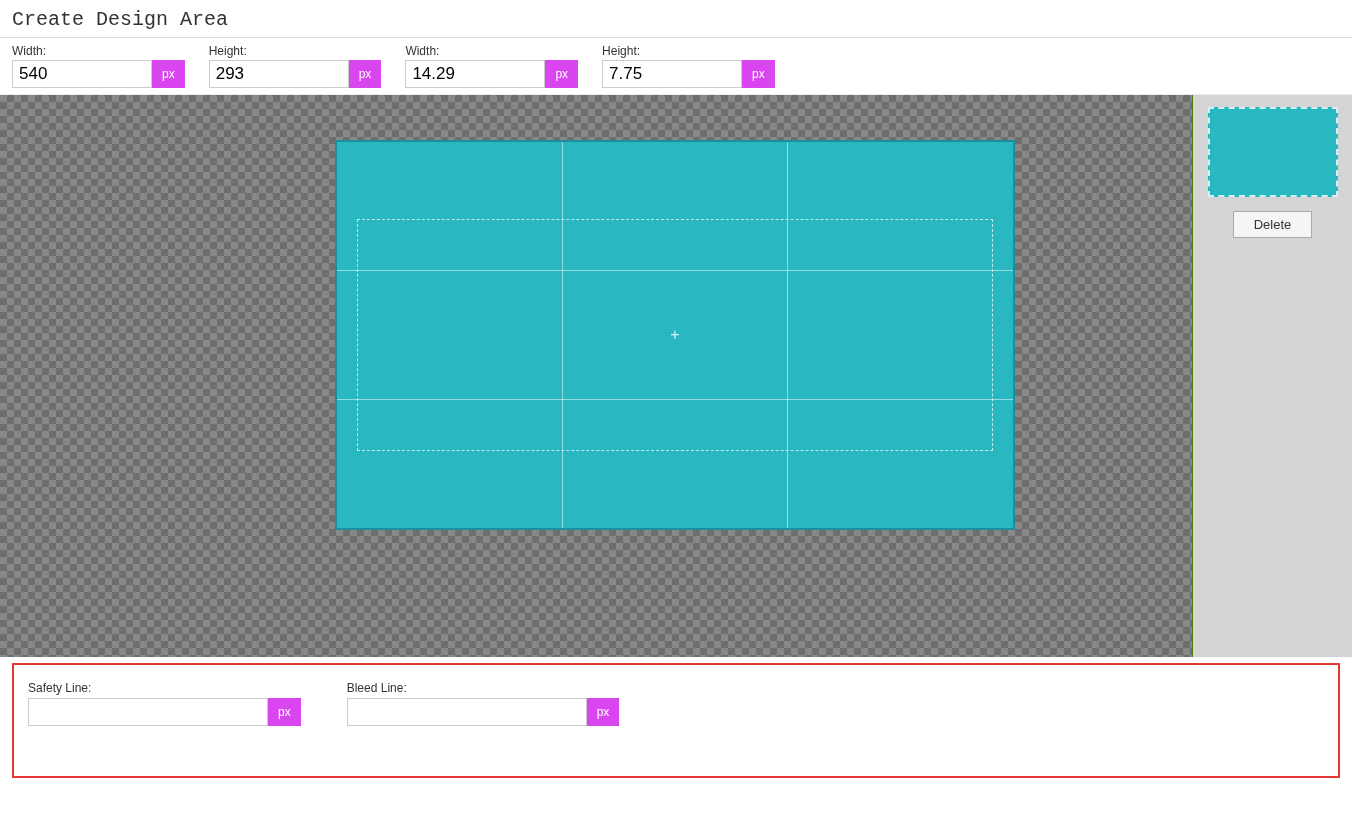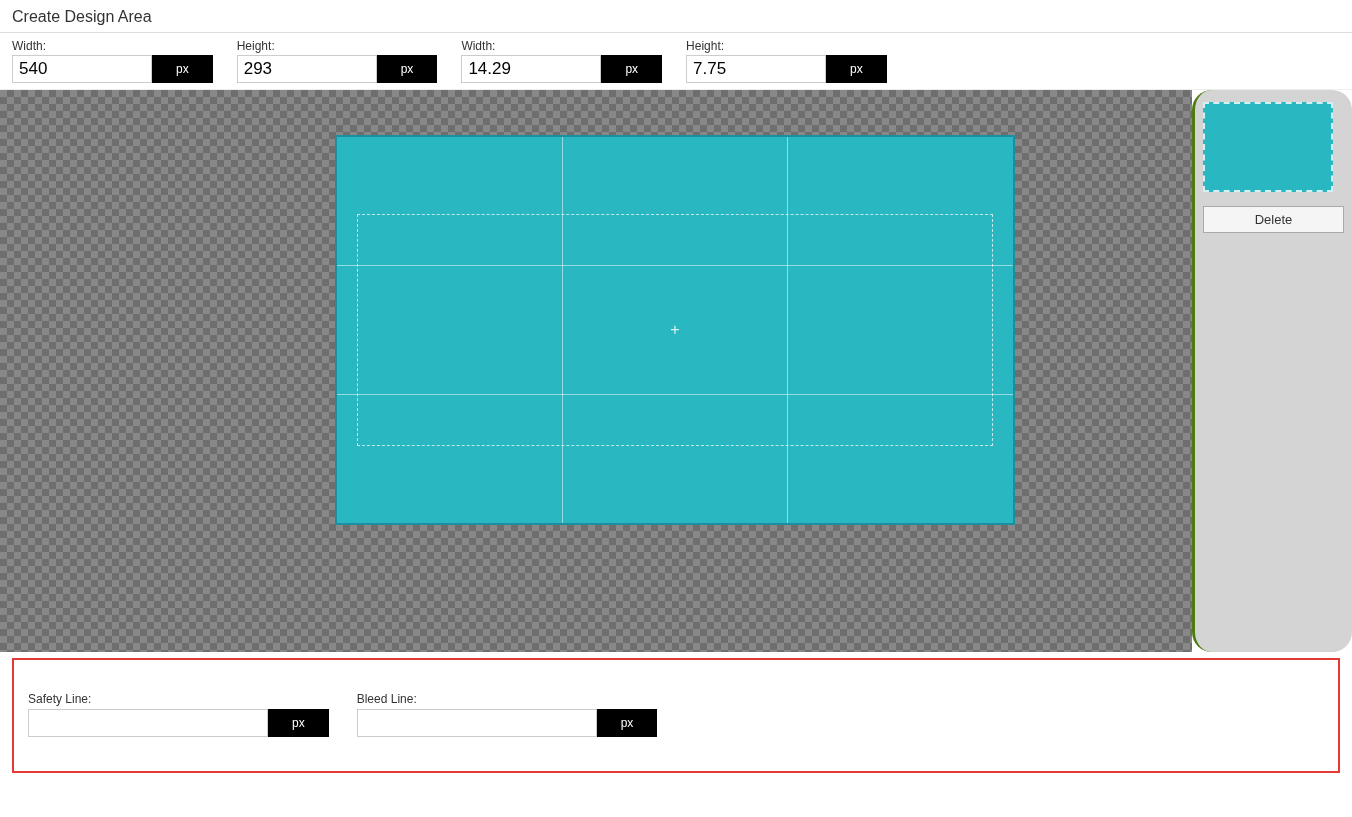--- a/index.html
+++ b/index.html
@@ -1,33 +1,33 @@
 <!DOCTYPE html>
 <html><head>
   <meta charset="utf-8">
   <style>
     * { box-sizing: border-box; margin: 0; padding: 0; }
     body { font-family: Arial, sans-serif; font-size: 13px; background: #fff; color: #333; width: 1352px; height: 817px; overflow: hidden; }
 
     
     .header { padding: 8px 12px 6px 12px; border-bottom: 1px solid #ddd; }
-    .header h1 { font-size: 16px; font-weight: normal; color: #333; }
+    .header h1 { font-size: 20px; font-weight: normal; color: #333; font-family: Liberation Mono, monospace; }
 
     
     .toolbar { display: flex; align-items: center; padding: 6px 12px; gap: 24px; border-bottom: 1px solid #eee; }
     .field-group { display: flex; flex-direction: column; }
     .field-group label { font-size: 12px; color: #333; margin-bottom: 2px; }
     .input-with-unit { display: flex; align-items: center; }
     .input-with-unit input {
       width: 140px; height: 28px; border: 1px solid #ccc; padding: 10px 6px;
       font-size: 17px; outline: none;
     }
     .unit-badge {
-      background: #000000; color: #fff; font-size: 12px;
-      padding: 4px 24px; height: 28px; display: flex; align-items: center;
+      background: #d946ef; color: #fff; font-size: 12px;
+      padding: 4px 10px; height: 28px; display: flex; align-items: center;
       cursor: default;
     }
 
     
     .main-area { display: flex; height: calc(817px - 100px - 40px - 115px); }
 
     
     .canvas-area {
       flex: 1;
       background: repeating-conic-gradient(#808080 0% 25%, #a0a0a0 0% 50%) 0 0 / 16px 16px;
@@ -80,25 +80,25 @@
       font-size: 16px;
       top: 50%;
       left: 50%;
       transform: translate(-50%, -50%);
     }
 
     
     .sidebar-panel {
       width: 160px;
       background: #d4d4d4;
-      border-left: 3px solid #4d7c0f;
+      border-left: 1px solid #4d7c0f;
       display: flex;
       flex-direction: column;
+      align-items: center;
       padding: 12px 8px;
-      border-radius: 20px;
     }
 
     .thumbnail-box {
       width: 130px;
       height: 90px;
       background: #29b8c2;
       border: 2px dashed rgba(255,255,255,0.8);
       margin-bottom: 14px;
     }
 
@@ -115,21 +115,21 @@
     .bottom-panel {
       border: 2px solid #e53935;
       margin: 6px 12px;
       padding: 10px 14px;
       min-height: 115px;
     }
     .bottom-panel h3 { font-size: 13px; font-weight: bold; margin-bottom: 6px; }
     .unit-row { display: flex; align-items: center; gap: 4px; margin-bottom: 4px; }
     .unit-row label { font-size: 12px; margin-right: 8px; display: flex; align-items: center; gap: 3px; cursor: pointer; }
     .unit-row .unit-label { font-weight: bold; font-size: 12px; }
-    .fields-row { display: flex; gap: 28px; margin-top: 22px; }
+    .fields-row { display: flex; gap: 46px; margin-top: 6px; }
     .field-col { display: flex; flex-direction: column; }
     .field-col label { font-size: 12px; margin-bottom: 3px; }
     .field-col .input-with-unit input { width: 240px; }
 
     input[type="radio"] { accent-color: #1565C0; }
 
     
     .canvas-area {
       background-color: #888;
       background-image:

